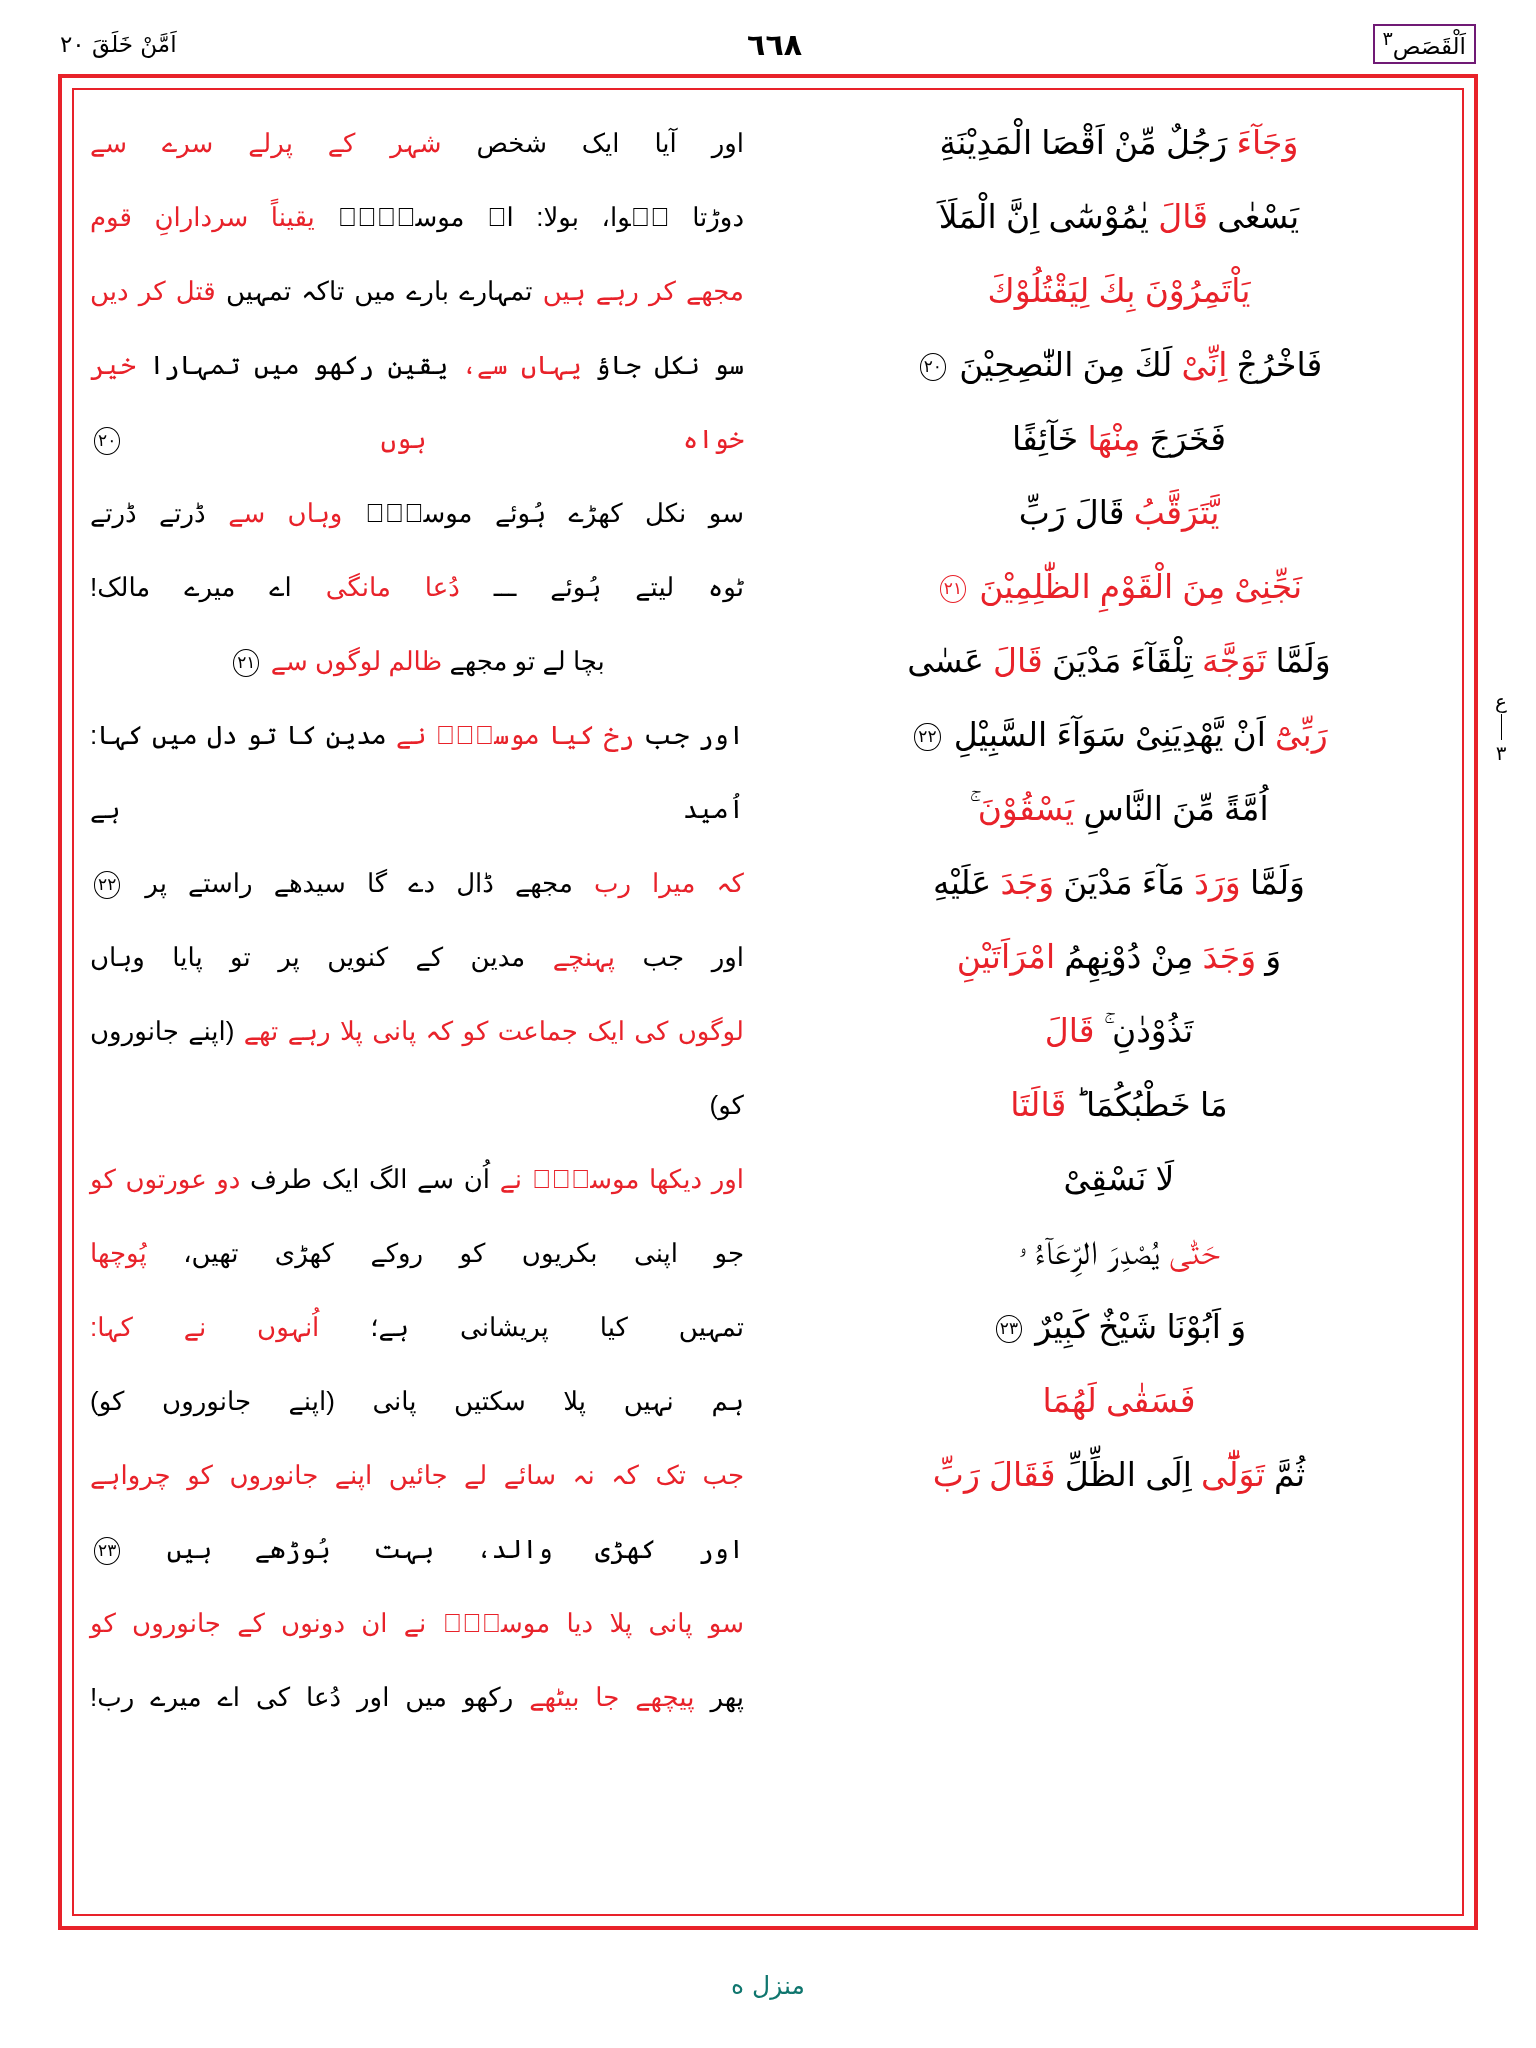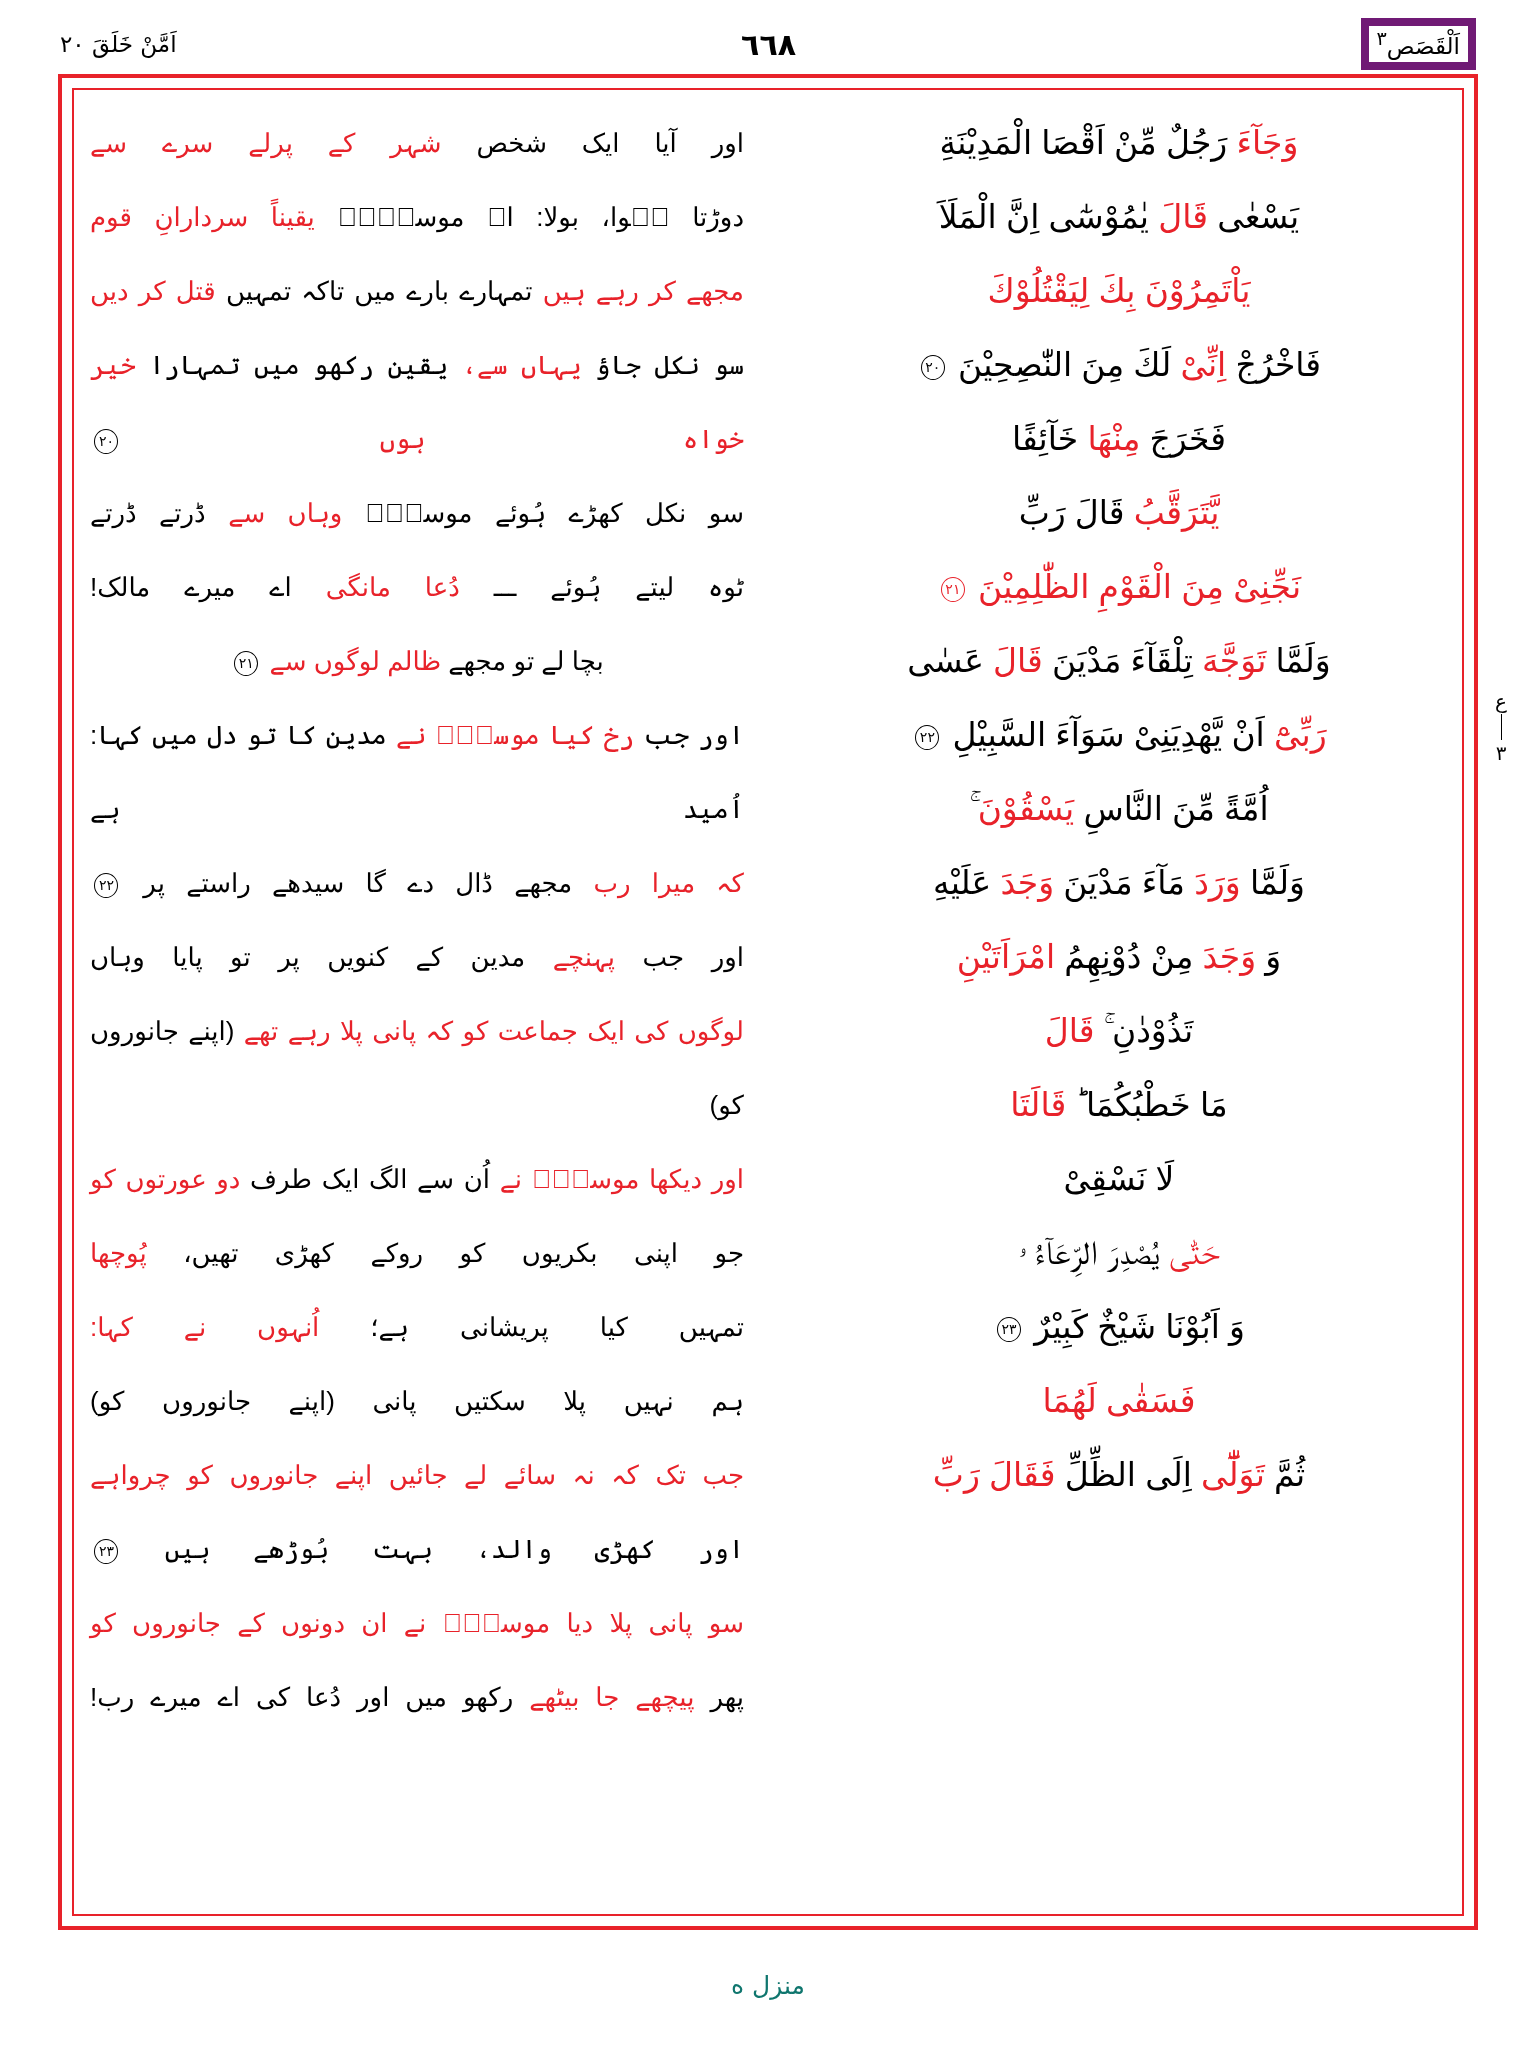--- a/index.html
+++ b/index.html
@@ -28,21 +28,21 @@
     top: 18px;
     left: 60px;
     right: 60px;
     height: 52px;
     display: flex;
     align-items: center;
     justify-content: space-between;
     direction: rtl;
   }
   .header .surah-box {
-    border: 8px solid #701a75;
+    border: 2px solid #701a75;
     padding: 2px 8px 4px 8px;
     font-size: 23px;
     line-height: 1.1;
     color: #000;
     font-family: "DejaVu Sans", sans-serif;
     white-space: nowrap;
   }
   .header .page-number {
     font-size: 30px;
     letter-spacing: 1px;
@@ -140,21 +140,21 @@
     text-align-last: center;
   }
 
   .blk { color: #000; }
   .red { color: #e8222a; }
 
   .ayah-num {
     display: inline-block;
     border: 1.5px solid currentColor;
     border-radius: 50%;
-    font-size: 14px;
+    font-size: 17px;
     line-height: 1;
     padding: 4px 3px 5px 3px;
     min-width: 16px;
     text-align: center;
     vertical-align: middle;
     margin: 0 4px;
   }
 
   
   .footer {

